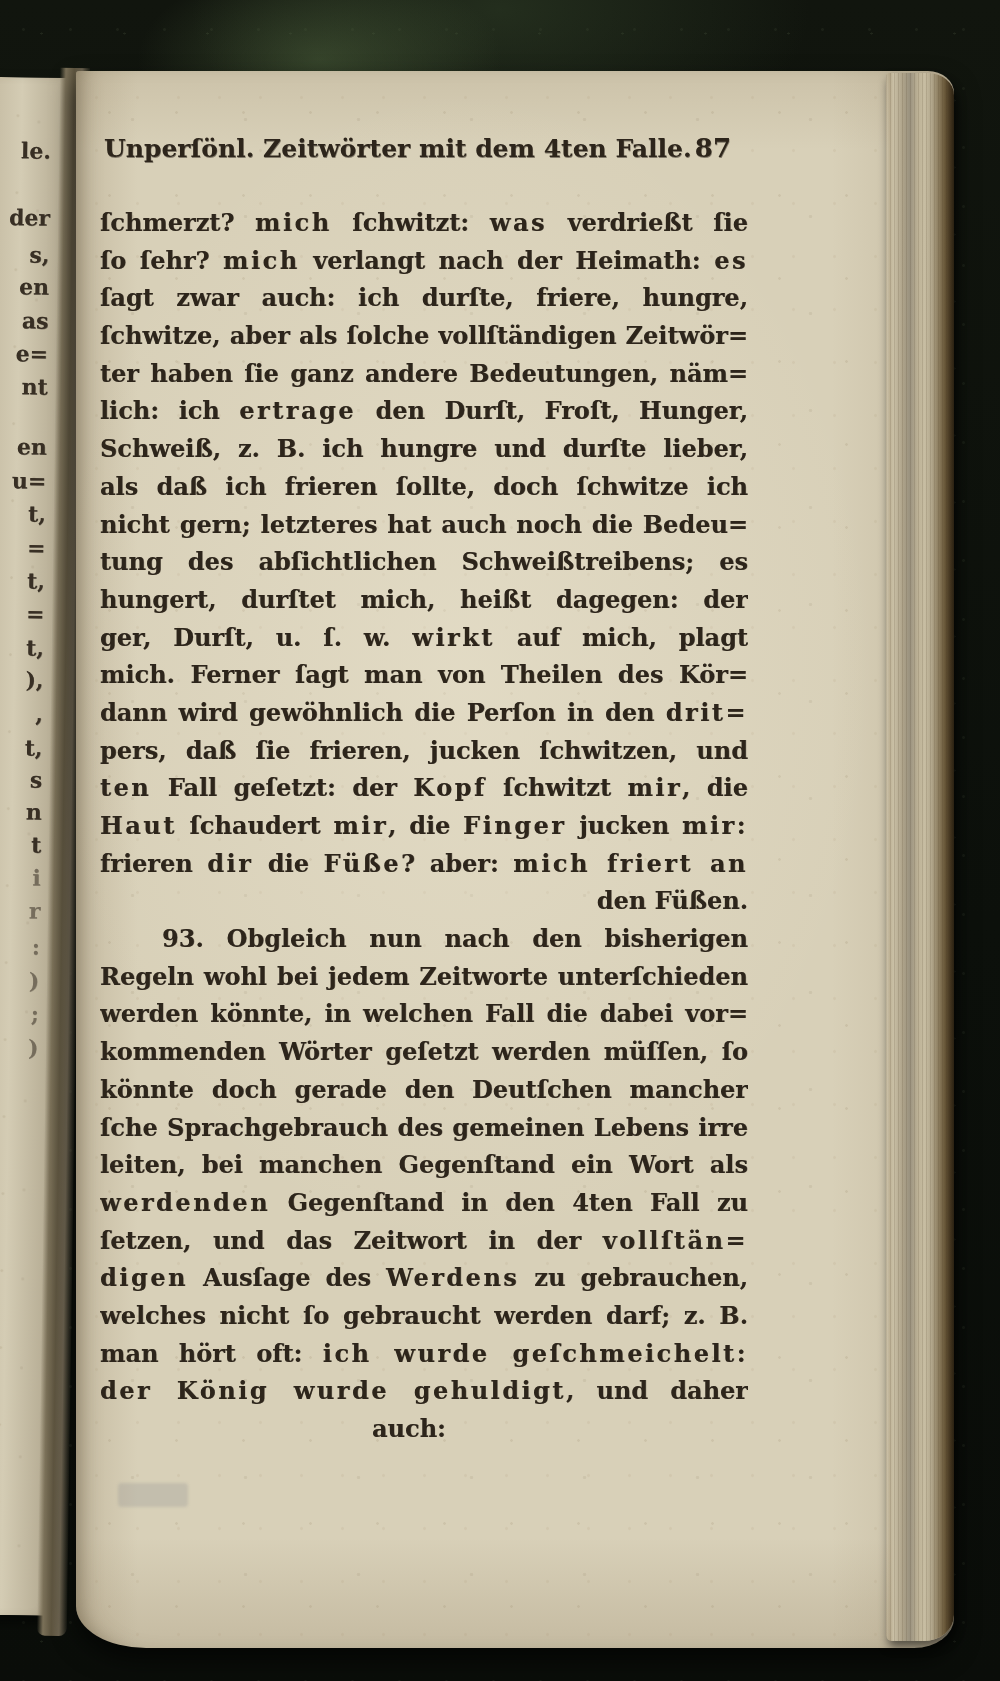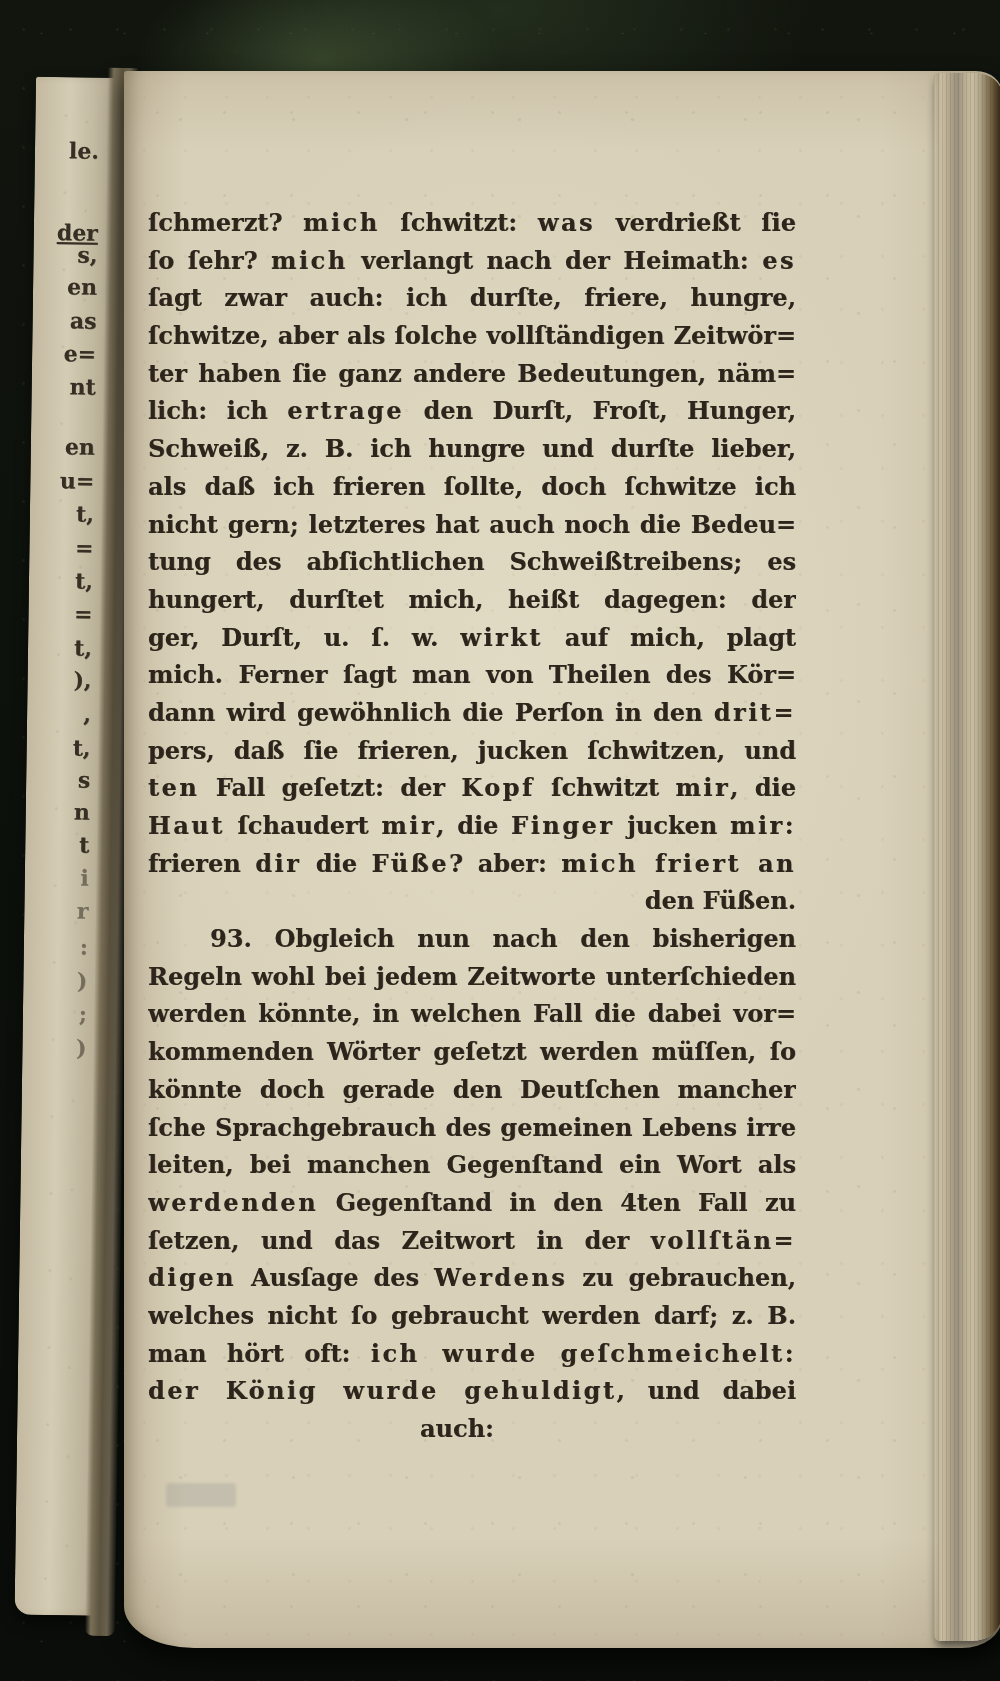--- a/index.html
+++ b/index.html
@@ -7,21 +7,21 @@
     background-color:#0d110c;
     background-image:
       radial-gradient(ellipse 260px 140px at 320px 60px, rgba(84,106,66,.50), rgba(0,0,0,0) 70%),
       radial-gradient(ellipse 430px 230px at 500px 10px, rgba(58,76,48,.45), rgba(0,0,0,0) 72%),
       radial-gradient(rgba(178,198,148,.10) 1px, rgba(0,0,0,0) 1.5px),
       radial-gradient(rgba(150,170,128,.08) 1px, rgba(0,0,0,0) 1.6px),
       linear-gradient(180deg,#11150e 0%,#0c100b 55%,#0a0d09 100%);
     background-size:auto,auto,83px 67px,47px 59px,auto;
     font-family:"DejaVu Serif","Liberation Serif",serif;
   }
-  .scene{position:absolute;inset:0;margin-left:48px;}
+  .scene{position:absolute;inset:0;}
 
   
   .prev-sliver{
     position:absolute;left:-12px;top:78px;width:86px;height:1538px;
     background-color:#d4ccb4;
     background-image:
       radial-gradient(rgba(138,120,88,.16) 1px, rgba(0,0,0,0) 1.4px),
       radial-gradient(rgba(108,92,64,.10) 1.3px, rgba(0,0,0,0) 2px),
       linear-gradient(90deg, rgba(120,102,72,.18), rgba(0,0,0,0) 40%, rgba(96,82,56,.30) 96%);
     background-size:61px 77px,103px 89px,auto;
@@ -98,21 +98,21 @@
     background:rgba(96,102,116,.17);border-radius:4px;filter:blur(1.6px);
   }
 </style>
 </head>
 <body>
 
 <div class="scene">
 
   <div class="prev-sliver">
       <span class="frag" style="top: 60px;">le.</span>
-      <span class="frag" style="top: 142px; text-decoration: underline;">der</span>
+      <span class="frag" style="top: 127px;">der</span>
       <span class="frag" style="top: 164px;">s,</span>
       <span class="frag" style="top: 196px;">en</span>
       <span class="frag" style="top: 230px;">as</span>
       <span class="frag" style="top: 263px;">e=</span>
       <span class="frag" style="top: 296px;">nt</span>
       <span class="frag" style="top: 356px;">en</span>
       <span class="frag" style="top: 390px;">u=</span>
       <span class="frag" style="top: 423px;">t,</span>
       <span class="frag" style="top: 457px;">=</span>
       <span class="frag" style="top: 490px;">t,</span>
@@ -128,20 +128,24 @@
       <span class="frag faint" style="top: 820px;">r</span>
       <span class="frag faint" style="top: 856px;">:</span>
       <span class="frag faint" style="top: 890px;">)</span>
       <span class="frag faint" style="top: 923px;">;</span>
       <span class="frag faint" style="top: 957px;">)</span>
     </div>
 
   <div class="gutter"></div>
 
   <div class="page">
+    <div class="header">
+      <span class="title">Unperſönl. Zeitwörter mit dem 4ten Falle.</span>
+      <span class="pagenum">87</span>
+    </div>
     <div class="textblock">
         <div>
           <div class="line j"><span>ſchmerzt? </span><span class="gesperrt">mich</span><span> ſchwitzt: </span><span class="gesperrt">was</span><span> verdrießt ſie denn</span></div>
           <div class="line j"><span>ſo ſehr? </span><span class="gesperrt">mich</span><span> verlangt nach der Heimath: </span><span class="gesperrt">es</span></div>
           <div class="line j"><span>ſagt zwar auch: ich durſte, friere, hungre,</span></div>
           <div class="line j"><span>ſchwitze, aber als ſolche vollſtändigen Zeitwör=</span></div>
           <div class="line j"><span>ter haben ſie ganz andere Bedeutungen, näm=</span></div>
           <div class="line j"><span>lich: ich </span><span class="gesperrt">ertrage</span><span> den Durſt, Froſt, Hunger,</span></div>
           <div class="line j"><span>Schweiß, z. B. ich hungre und durſte lieber,</span></div>
           <div class="line j"><span>als daß ich frieren ſollte, doch ſchwitze ich auch</span></div>
@@ -163,21 +167,21 @@
           <div class="line j"><span>werden könnte, in welchen Fall die dabei vor=</span></div>
           <div class="line j"><span>kommenden Wörter geſetzt werden müſſen, ſo</span></div>
           <div class="line j"><span>könnte doch gerade den Deutſchen mancher fal=</span></div>
           <div class="line j"><span>ſche Sprachgebrauch des gemeinen Lebens irre</span></div>
           <div class="line j"><span>leiten, bei manchen Gegenſtand ein Wort als</span></div>
           <div class="line j"><span class="gesperrt">werdenden</span><span> Gegenſtand in den 4ten Fall zu</span></div>
           <div class="line j"><span>ſetzen, und das Zeitwort in der </span><span class="gesperrt">vollſtän=</span></div>
           <div class="line j"><span class="gesperrt">digen</span><span> Ausſage des </span><span class="gesperrt">Werdens</span><span> zu gebrauchen,</span></div>
           <div class="line j"><span>welches nicht ſo gebraucht werden darf; z. B.</span></div>
           <div class="line j"><span>man hört oft: </span><span class="gesperrt">ich wurde geſchmeichelt:</span></div>
-          <div class="line j"><span class="gesperrt">der König wurde gehuldigt</span><span>, und dabei</span></div>
+          <div class="line j"><span class="gesperrt">der König wurde gehuldigt</span><span>, und daher</span></div>
           <div class="line r"><span>auch:</span></div>
         </div>
       </div>
     <div class="stamp"></div>
   </div>
 
   <div class="fore-edge"></div>
 
 </div>
 

